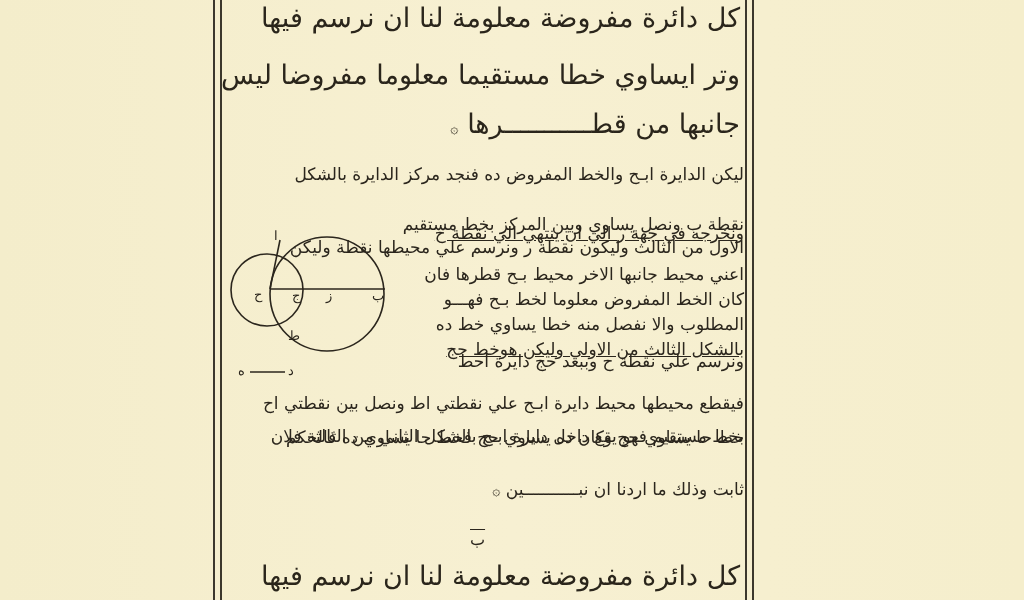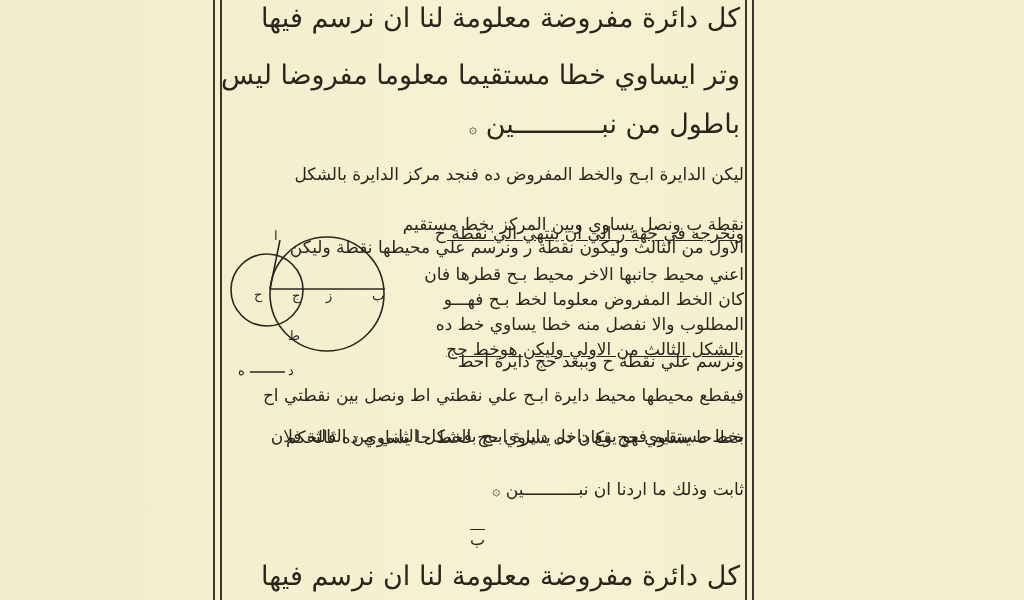--- a/index.html
+++ b/index.html
@@ -48,34 +48,34 @@
 <div class="page-bg"></div>
 
 <div class="frame-outer-left"></div>
 <div class="frame-inner-left"></div>
 <div class="frame-inner-right"></div>
 <div class="frame-outer-right"></div>
 
 <div class="title-line" style="top:2px;">كل دائرة مفروضة معلومة لنا ان نرسم فيها</div>
 <div class="title-line" style="top:39px;margin-top:20px;">وتر ايساوي خطا مستقيما معلوما مفروضا ليس</div>
 <div class="title-line" style="top:108px;">
-  <span>باطول من نبـــــــــــين</span>
+  <span>جانبها من قطـــــــــــرها</span>
   <span class="star">۞</span>
 </div>
 
 <div class="body-line full" style="top:163px;">ليكن الدايرة ابـح والخط المفروض ده فنجد مركز الدايرة بالشكل</div>
 <div class="body-line full" style="top:196px;margin-top:40px;">الاول من الثالث وليكون نقطة ر ونرسم علي محيطها نقطة وليكن</div>
 <div class="body-line full" style="top:213px;">نقطة ب ونصل يساوي وبين المركز بخط مستقيم</div>
 <div class="body-line narrow" style="top:222px;text-decoration:underline;">ونخرجه في جهة ر الي ان ينتهي الي نقطة ح</div>
 <div class="body-line narrow" style="top:263px;">اعني محيط جانبها الاخر محيط بـح قطرها فان</div>
 <div class="body-line narrow" style="top:288px;">كان الخط المفروض معلوما لخط بـح فهـــو</div>
 <div class="body-line narrow" style="top:313px;">المطلوب والا نفصل منه خطا يساوي خط ده</div>
 <div class="body-line narrow" style="top:338px;text-decoration:underline;">بالشكل الثالث من الاولي وليكن هوخط حج</div>
 <div class="body-line narrow" style="top:350px;">ونرسم علي نقطة ح وببعد حج دايرة احط</div>
-<div class="body-line full" style="top:384px;">فيقطع محيطها محيط دايرة ابـح علي نقطتي اط ونصل بين نقطتي اح</div>
+<div class="body-line full" style="top:392px;">فيقطع محيطها محيط دايرة ابـح علي نقطتي اط ونصل بين نقطتي اح</div>
 <div class="body-line full" style="top:425px;text-align:center;">بخط مستقيم فهو يقع داخل دايرة ابـح بالشكل الثاني من الثالثة فلان</div>
 <div class="body-line full" style="top:426px;">خط حا يساوي حج وكان ده يساوي حج فخط حا يساوي ده فالحكم</div>
 <div class="body-line full" style="top:478px;">
   <span>ثابت وذلك ما اردنا ان نبـــــــــــين</span>
   <span class="star">۞</span>
 </div>
 
 <div class="figure">
   <svg width="160" height="160" viewBox="0 0 160 160">
     <g fill="none" stroke="#2b261d" stroke-width="1.6">

